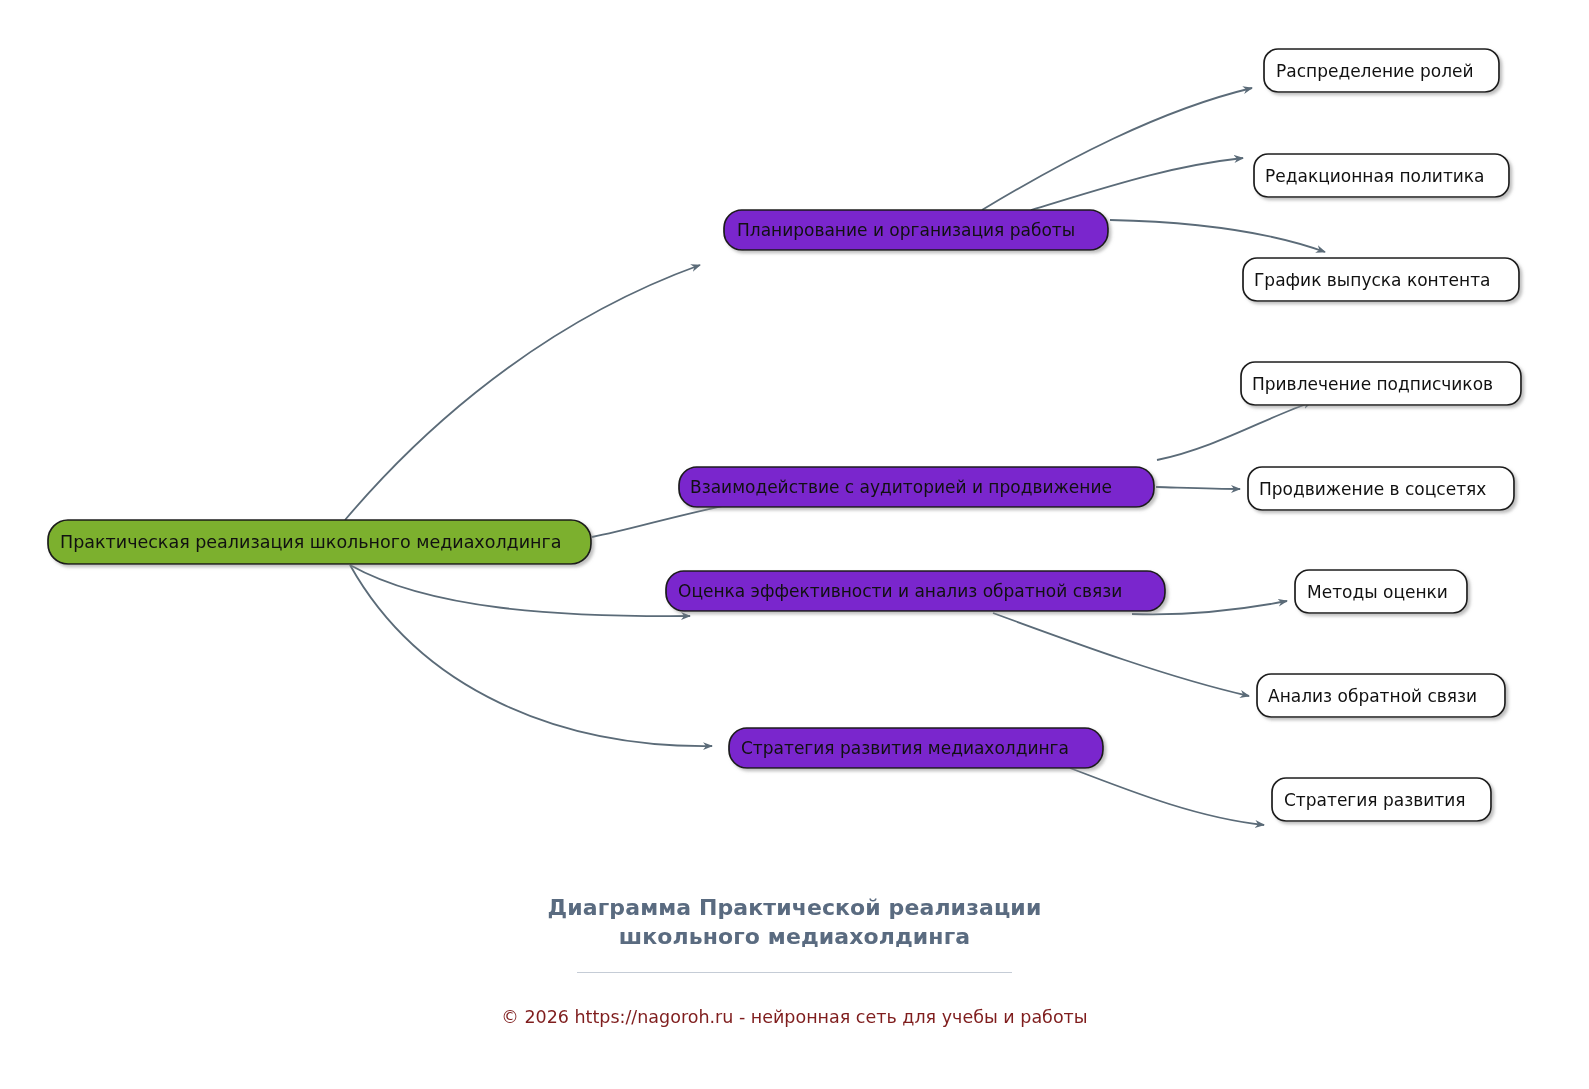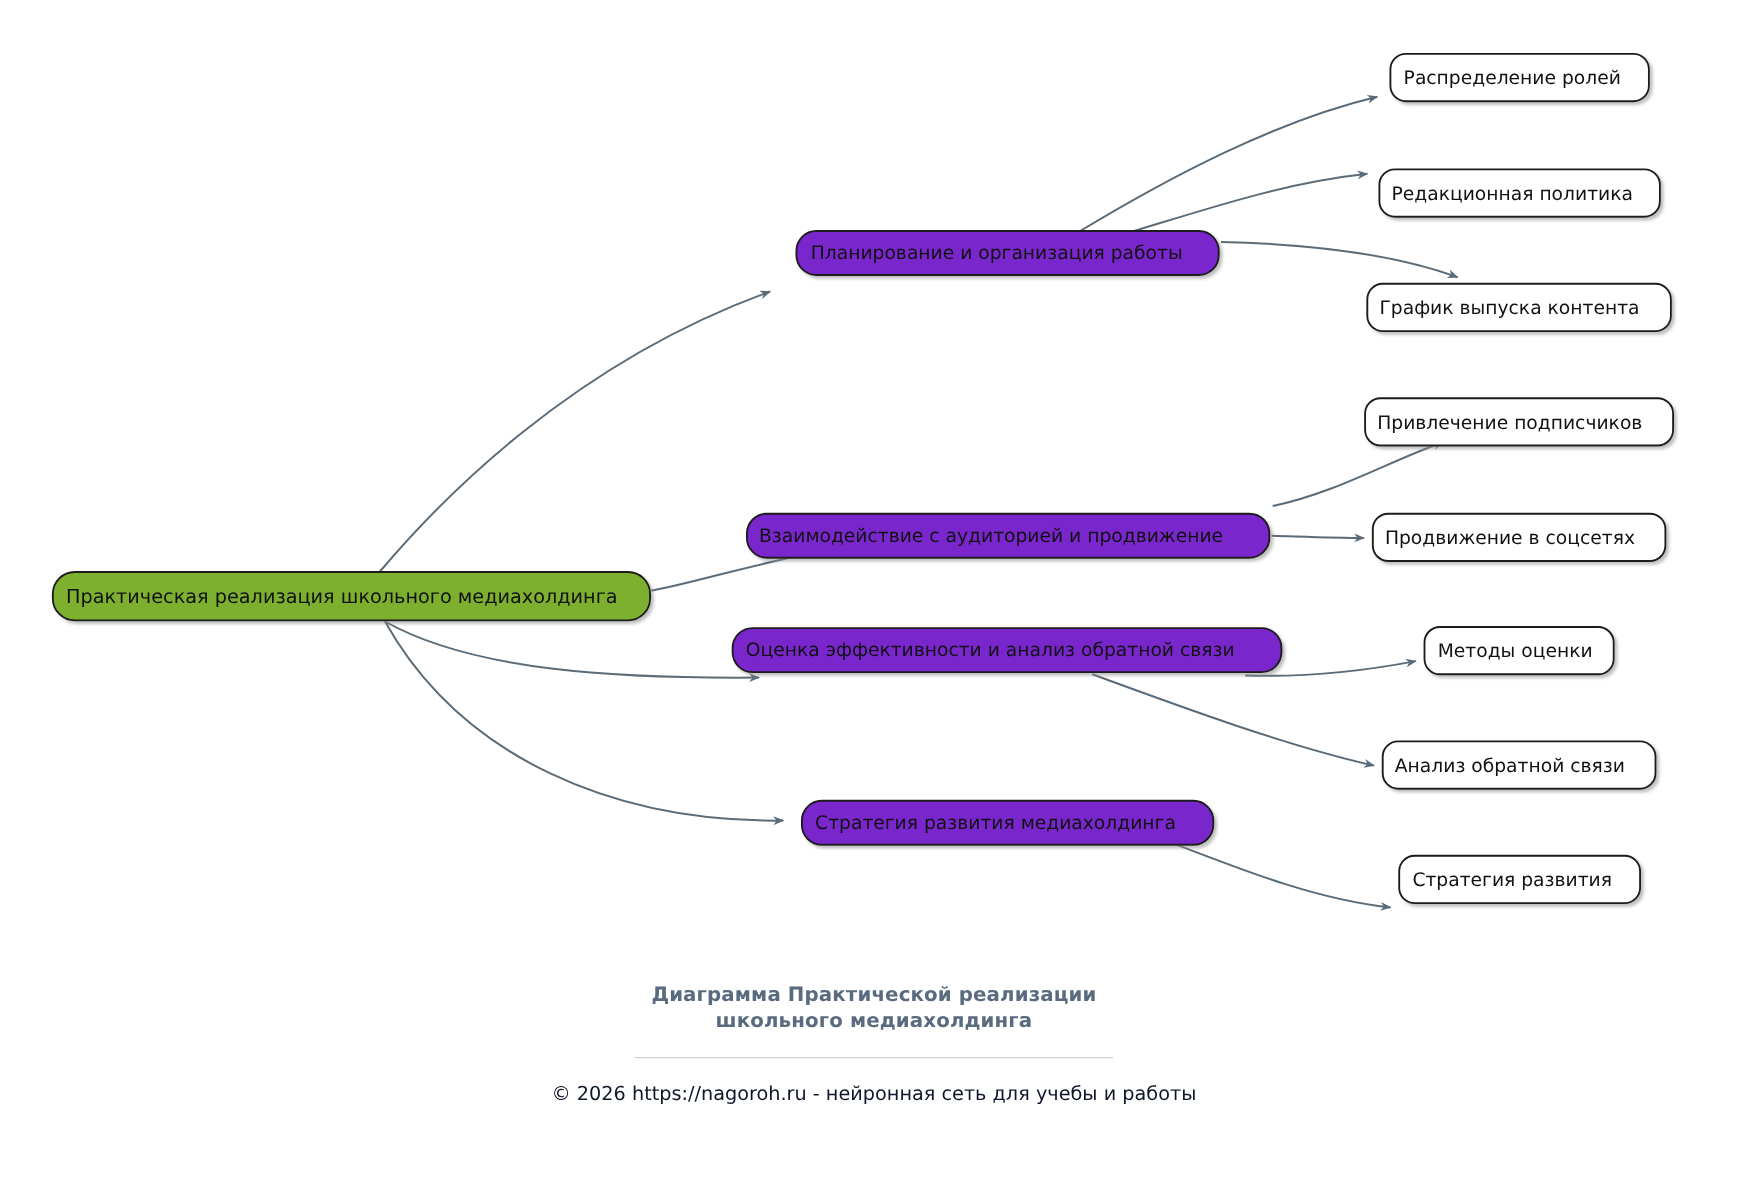--- a/index.html
+++ b/index.html
@@ -56,39 +56,39 @@
   }
   .footer-block {
     position: absolute;
     left: 0;
     top: 893px;
     width: 1589px;
     text-align: center;
   }
   .footer-title {
     font-family: "DejaVu Sans", sans-serif;
-    font-size: 18px;
+    font-size: 22px;
     font-weight: bold;
     color: #5a6b80;
     line-height: 1.33;
     letter-spacing: 0.1px;
     max-width: 520px;
     margin: 0 auto;
   }
   .footer-rule {
     width: 435px;
     height: 0;
     border-top: 1px solid #c5ccd6;
     margin: 20px auto 0 auto;
   }
   .footer-copy {
     font-family: "DejaVu Sans", sans-serif;
     font-size: 17.5px;
-    color: #0f172a;
-    margin-top: 23px;
+    color: #7f1d1d;
+    margin-top: 34px;
   }
 </style>
 </head>
 <body>
 
 <svg id="diagram-canvas" viewBox="0 0 1589 1089" xmlns="http://www.w3.org/2000/svg">
 
   <defs>
     <marker id="arrowhead" markerWidth="12" markerHeight="12" refX="9" refY="4" orient="auto" markerUnits="userSpaceOnUse">
       <path d="M0,0 L10,4 L0,8 L3,4 Z" fill="#5b6b78"></path>

